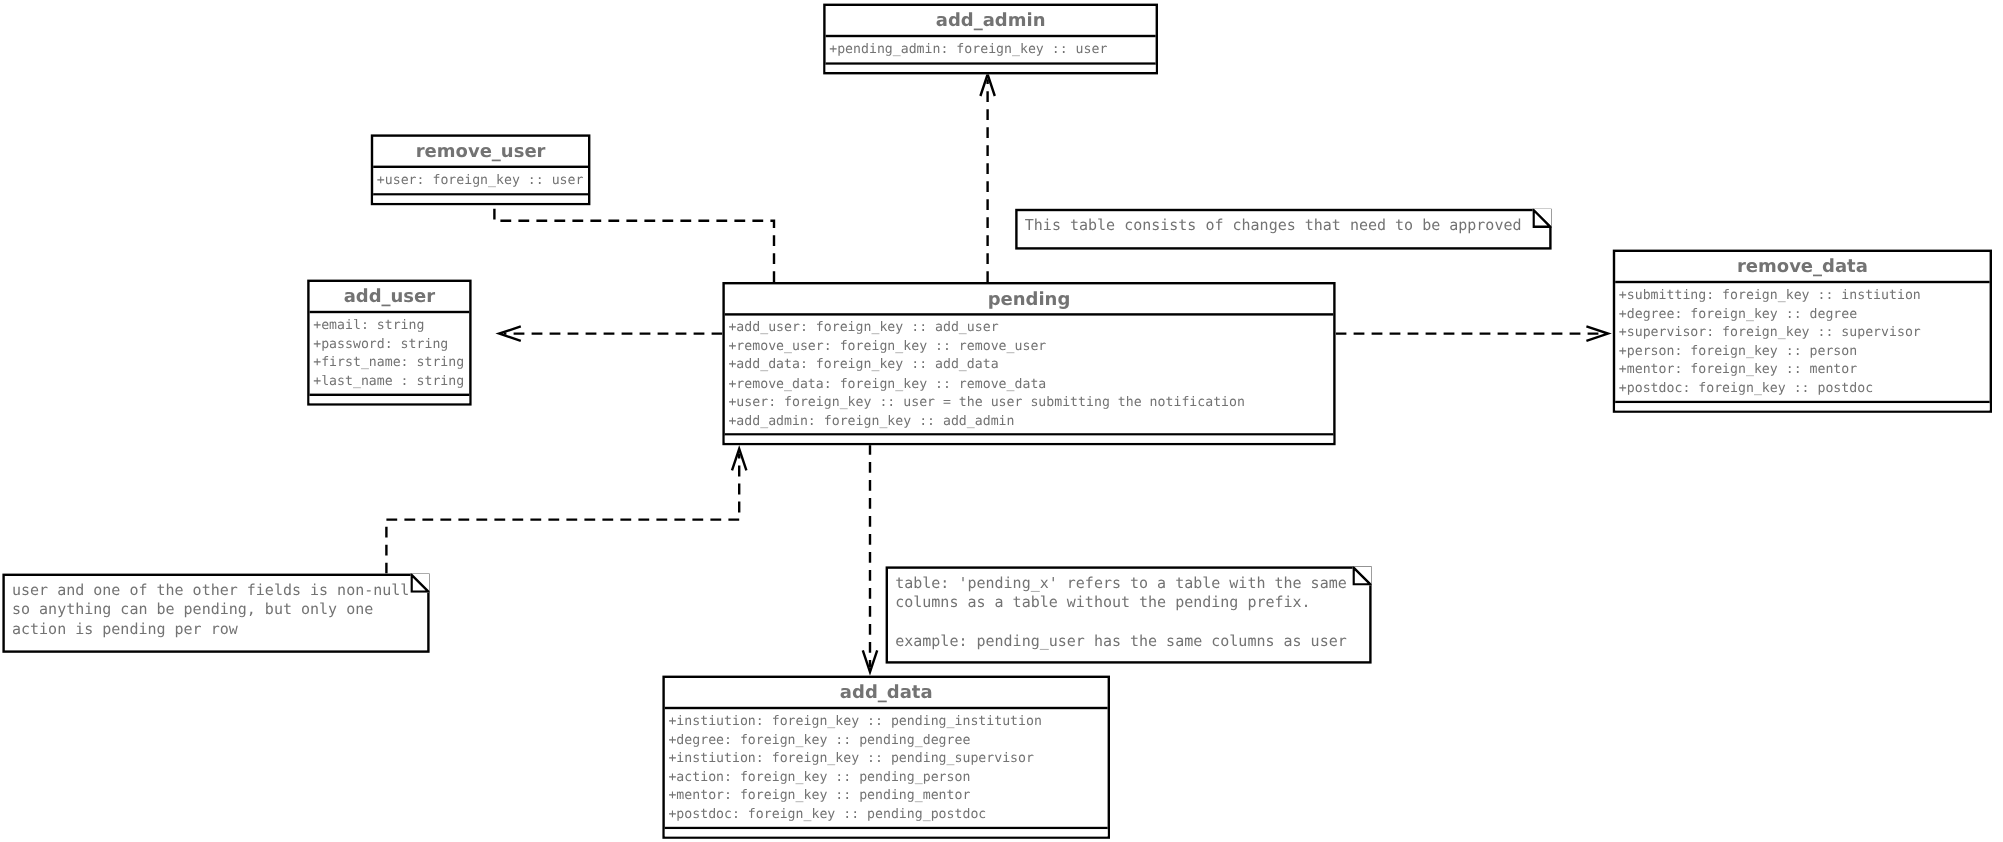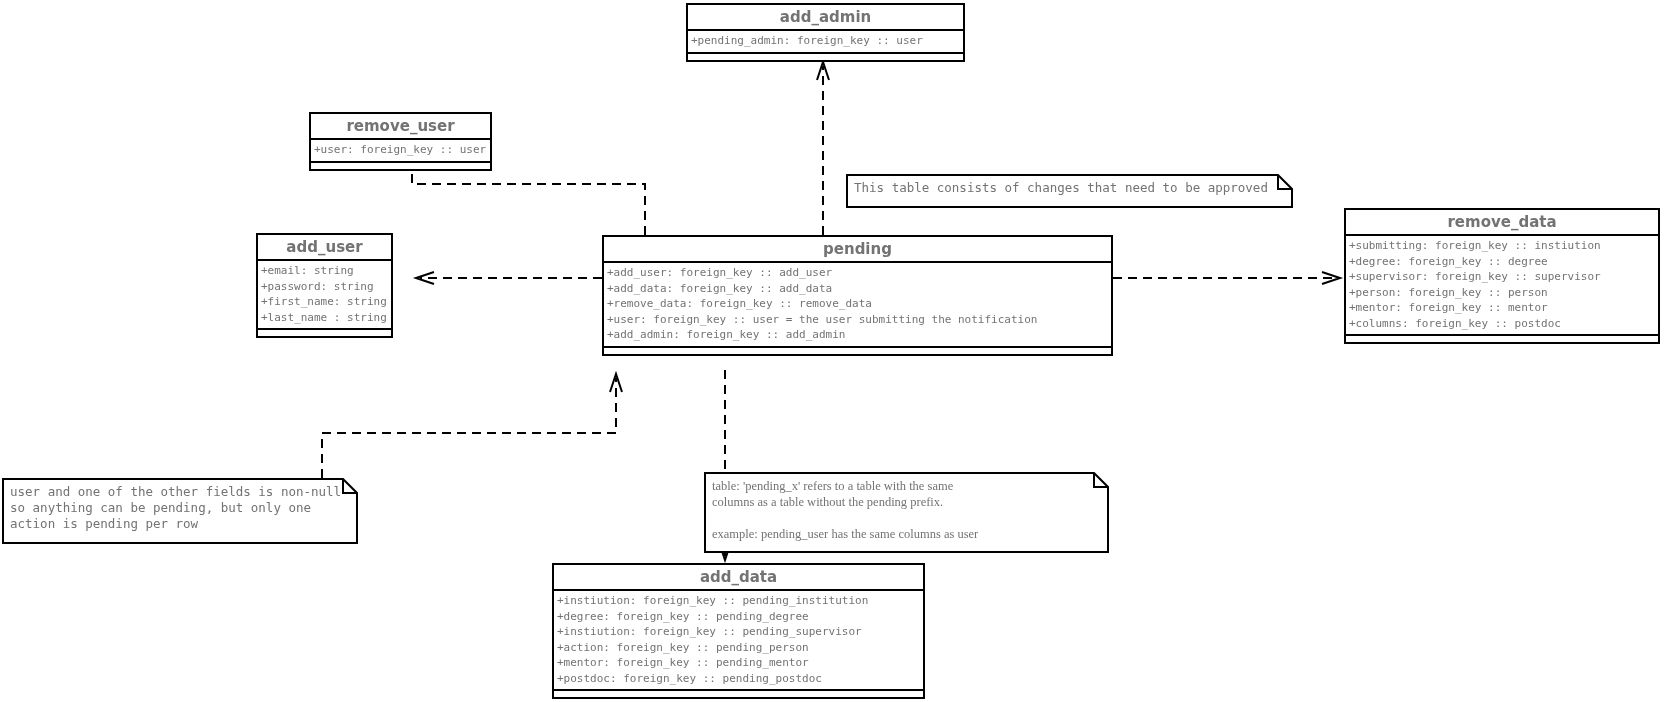--- a/index.html
+++ b/index.html
@@ -83,37 +83,38 @@
       <div class="uml-attr">+first_name: string</div>
       <div class="uml-attr">+last_name : string</div>
     </div>
     <div class="uml-footer"></div>
   </div>
 
   <div class="uml-class" style="left:602px; top:235px; width:511px;">
     <div class="uml-title">pending</div>
     <div class="uml-attrs">
       <div class="uml-attr">+add_user: foreign_key :: add_user</div>
+      <div class="uml-attr">+remove_user: foreign_key :: remove_user</div>
       <div class="uml-attr">+add_data: foreign_key :: add_data</div>
       <div class="uml-attr">+remove_data: foreign_key :: remove_data</div>
       <div class="uml-attr">+user: foreign_key :: user = the user submitting the notification</div>
       <div class="uml-attr">+add_admin: foreign_key :: add_admin</div>
     </div>
     <div class="uml-footer"></div>
   </div>
 
   <div class="uml-class" style="left:1344px; top:208px; width:316px;">
     <div class="uml-title">remove_data</div>
     <div class="uml-attrs">
       <div class="uml-attr">+submitting: foreign_key :: instiution</div>
       <div class="uml-attr">+degree: foreign_key :: degree</div>
       <div class="uml-attr">+supervisor: foreign_key :: supervisor</div>
       <div class="uml-attr">+person: foreign_key :: person</div>
       <div class="uml-attr">+mentor: foreign_key :: mentor</div>
-      <div class="uml-attr">+columns: foreign_key :: postdoc</div>
+      <div class="uml-attr">+postdoc: foreign_key :: postdoc</div>
     </div>
     <div class="uml-footer"></div>
   </div>
 
   <div class="uml-class" style="left:552px; top:563px; width:373px;">
     <div class="uml-title">add_data</div>
     <div class="uml-attrs">
       <div class="uml-attr">+instiution: foreign_key :: pending_institution</div>
       <div class="uml-attr">+degree: foreign_key :: pending_degree</div>
       <div class="uml-attr">+instiution: foreign_key :: pending_supervisor</div>
@@ -135,21 +136,21 @@
   </div>
 
   <div class="note" style="left:846px; top:174px; width:447px; height:34px;">
     <svg class="fold" width="16" height="16">
       <rect width="16" height="16" fill="#ffffff"></rect>
       <path d="M1,1 L15,15 L1,15 Z" fill="#ffffff" stroke="#000000" stroke-width="2"></path>
     </svg>
     <div class="note-line">This table consists of changes that need to be approved</div>
   </div>
 
-  <div class="note" style="left:704px; top:472px; width:405px; height:81px;font-family:Liberation Serif, serif;">
+  <div class="note" style="left:738px; top:472px; width:405px; height:81px;">
     <svg class="fold" width="16" height="16">
       <rect width="16" height="16" fill="#ffffff"></rect>
       <path d="M1,1 L15,15 L1,15 Z" fill="#ffffff" stroke="#000000" stroke-width="2"></path>
     </svg>
     <div class="note-line">table: 'pending_x' refers to a table with the same</div>
     <div class="note-line">columns as a table without the pending prefix.</div>
     <div class="note-line"></div>
     <div class="note-line">example: pending_user has the same columns as user</div>
   </div>
 

